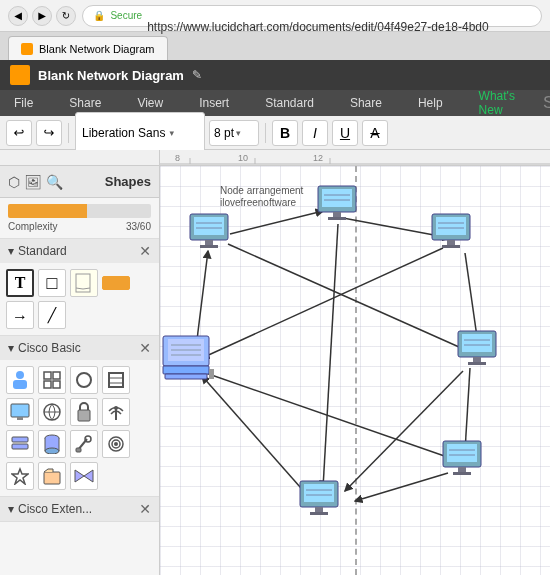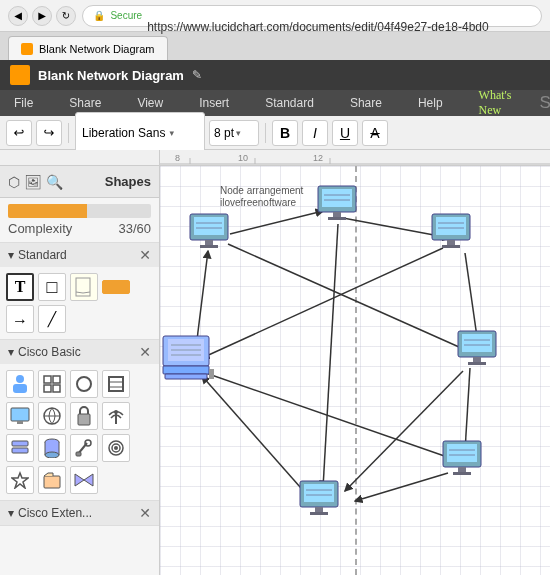--- a/index.html
+++ b/index.html
@@ -77,21 +77,21 @@
       padding: 0 6px;
       gap: 20px;
     }
     .menu-item {
       color: #ddd;
       font-size: 12px;
       padding: 3px 8px;
       cursor: pointer;
       border-radius: 3px;
     }
-    .menu-item.active { color: #bef264; font-family: Liberation Serif, serif; }
+    .menu-item.active { color: #22c55e; }
 
     
     .toolbar {
       background: #f0f0f0;
       border-bottom: 1px solid #ccc;
       height: 34px;
       display: flex;
       align-items: center;
       padding: 0 6px;
       gap: 4px;
@@ -183,21 +183,21 @@
     .panel-icon-btn { font-size: 14px; cursor: pointer; color: #555; }
 
     
     .complexity-area {
       padding: 6px 8px;
       background: #f5f5f5;
       border-bottom: 1px solid #ddd;
     }
     .complexity-bar-bg { height: 14px; background: #ddd; border-radius: 2px; overflow: hidden; margin-bottom: 3px; }
     .complexity-bar-fill { height: 100%; background: #f0a030; width: 55%; }
-    .complexity-label { display: flex; justify-content: space-between; font-size: 13px; color: #555; }
+    .complexity-label { display: flex; justify-content: space-between; font-size: 10px; color: #555; }
 
     
     .shape-section {
       border-bottom: 1px solid #ddd;
     }
     .section-header {
       display: flex;
       align-items: center;
       justify-content: space-between;
       padding: 4px 8px;

